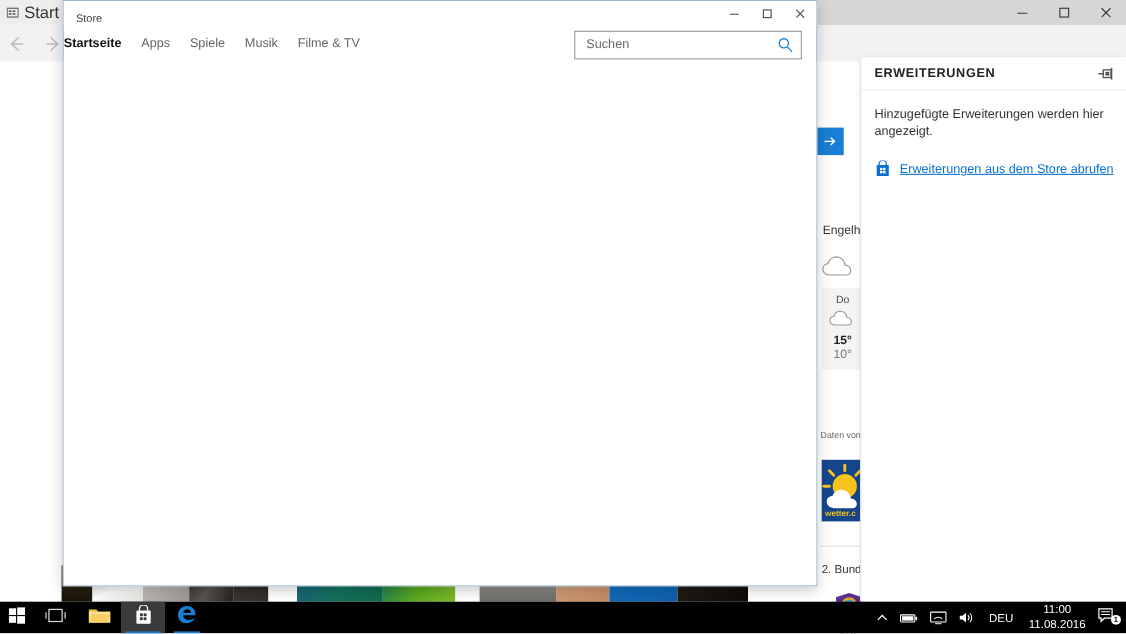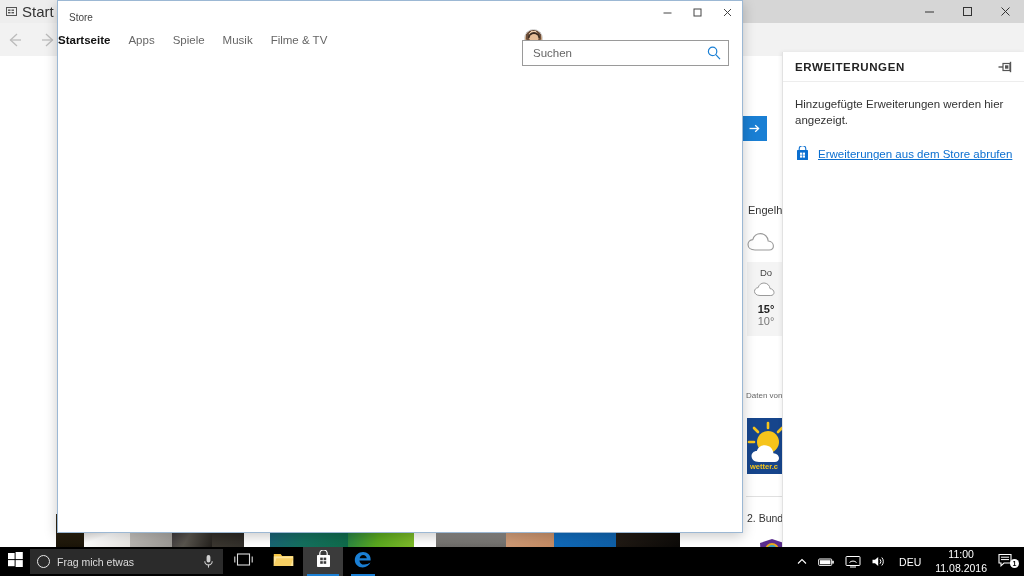--- a/index.html
+++ b/index.html
@@ -264,21 +264,21 @@
     transform: translateX(-50%);
     width: 12px; height: 6px;
     border-radius: 6px 6px 0 0;
     background: #3a2a20;
   }
   .store-search {
     position: absolute; right: 13px; top: 5px;
     width: 207px; height: 26px;
     border: 1px solid #9a9a9a;
     background: #ffffff;
-    display: flex; align-items: center; margin-top: 12px;
+    display: flex; align-items: center;
   }
   .store-search-input {
     flex: 1;
     border: none; outline: none;
     font-family: "Liberation Sans", sans-serif;
     font-size: 11.5px; color: #333;
     padding-left: 10px; background: transparent;
   }
   .store-search-input::placeholder { color: #666; }
   .store-search-btn {
@@ -614,31 +614,20 @@
       <span>
         <svg width="15" height="15" viewBox="0 0 15 15">
           <rect x="0" y="1" width="6.6" height="6.1" fill="#ffffff"></rect>
           <rect x="7.6" y="0" width="7.2" height="7.1" fill="#ffffff"></rect>
           <rect x="0" y="8.1" width="6.6" height="6.1" fill="#ffffff"></rect>
           <rect x="7.6" y="8.1" width="7.2" height="7.1" fill="#ffffff"></rect>
         </svg>
       </span>
     </div>
 
-    <div class="tb-search">
-      <span class="tb-search-ring"></span>
-      <span class="tb-search-text">Frag mich etwas</span>
-      <span class="tb-mic">
-        <svg width="13" height="15" viewBox="0 0 13 15">
-          <rect x="4.6" y="1" width="3.8" height="7.4" rx="1.9" fill="#cfcfcf"></rect>
-          <path d="M2.8 7.2 A3.7 3.7 0 0 0 10.2 7.2" fill="none" stroke="#cfcfcf" stroke-width="1.1"></path>
-          <line x1="6.5" y1="11" x2="6.5" y2="13.6" stroke="#cfcfcf" stroke-width="1.1"></line>
-        </svg>
-      </span>
-    </div>
 
     <div class="tb-icon">
       <span>
         <svg width="19" height="15" viewBox="0 0 19 15">
           <rect x="3.5" y="2" width="12" height="11" fill="none" stroke="#dcdcdc" stroke-width="1.1"></rect>
           <line x1="0.8" y1="4.5" x2="0.8" y2="10.5" stroke="#dcdcdc" stroke-width="1.1"></line>
           <line x1="18.2" y1="4.5" x2="18.2" y2="10.5" stroke="#dcdcdc" stroke-width="1.1"></line>
         </svg>
       </span>
     </div>

